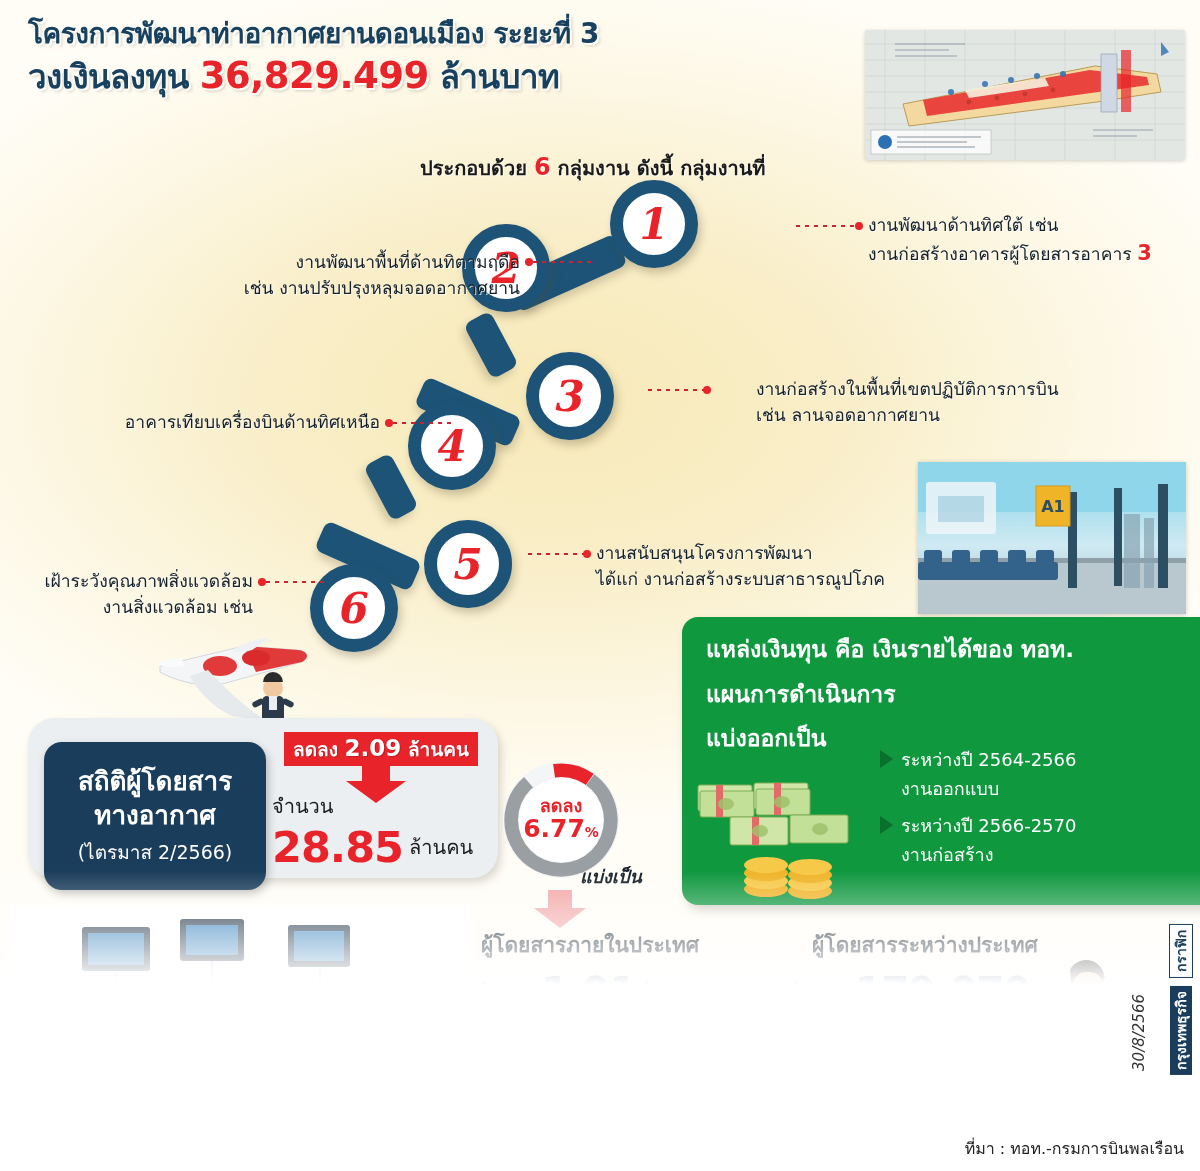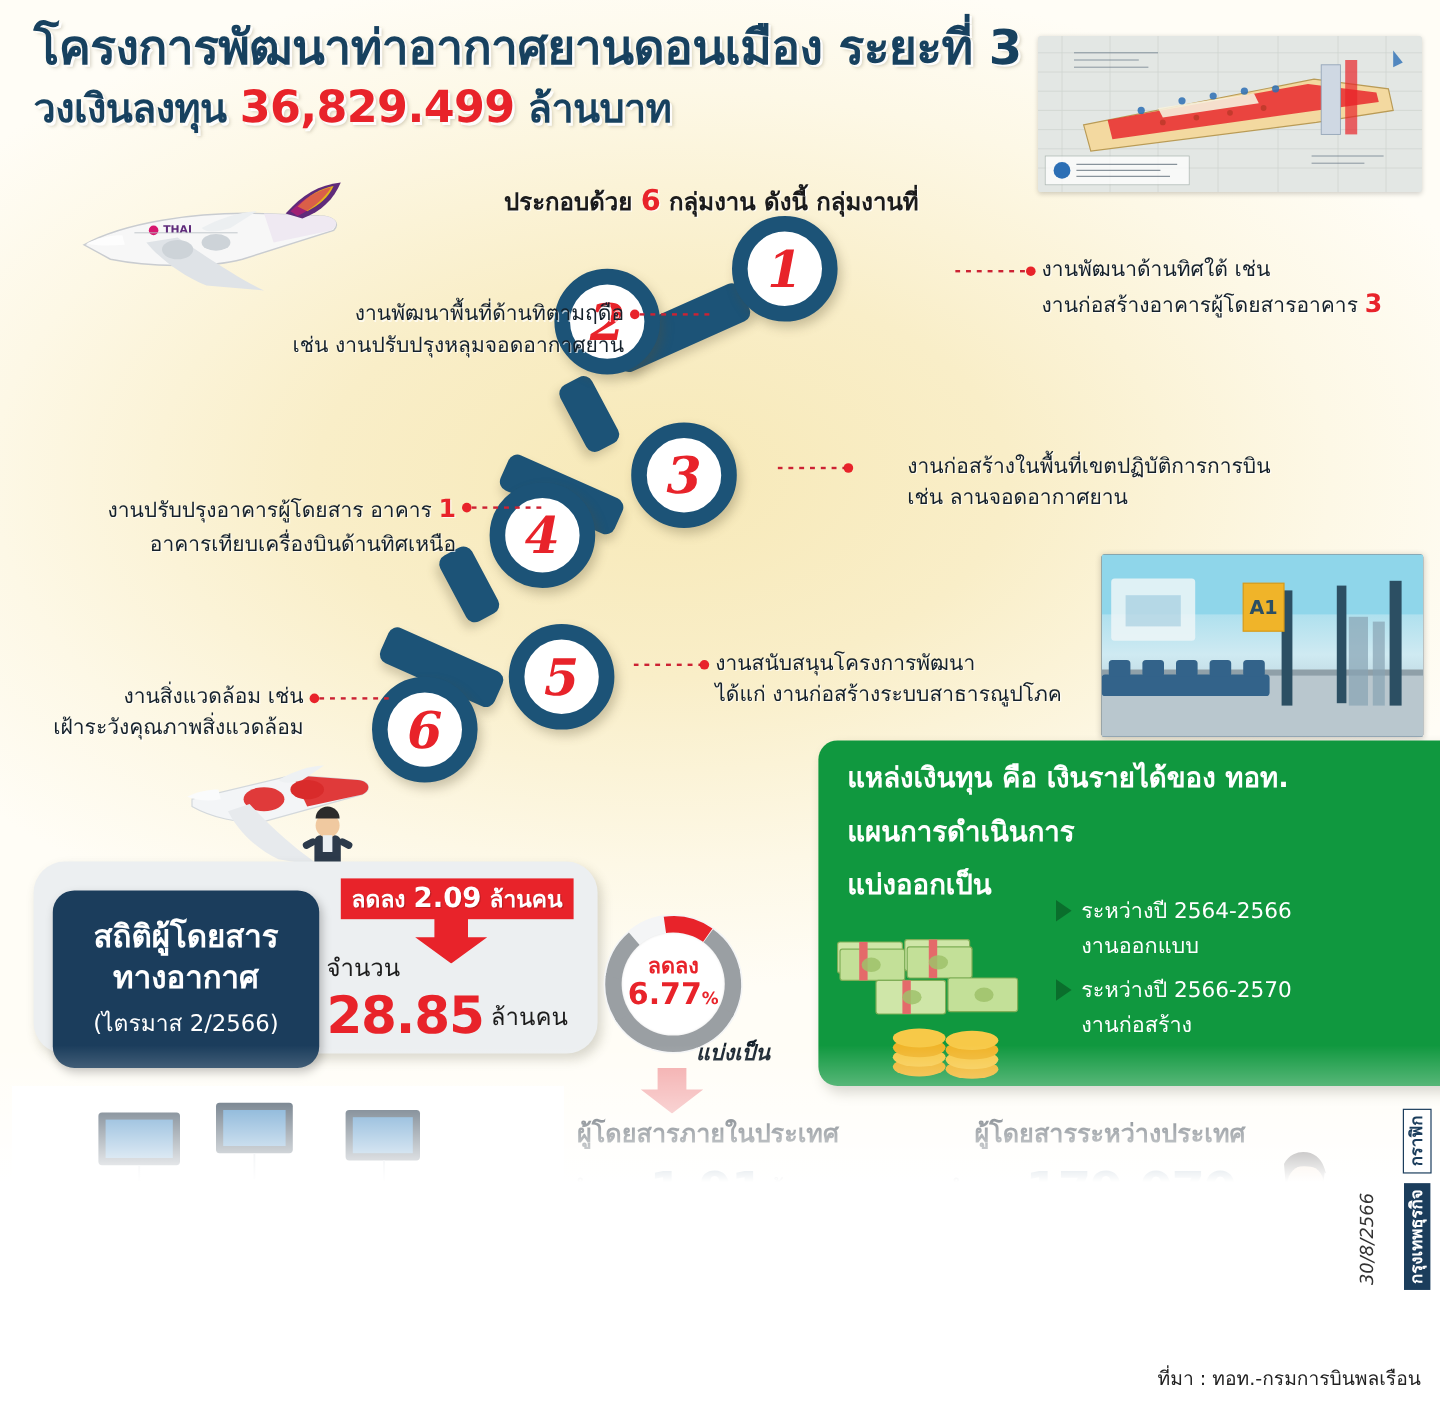--- a/index.html
+++ b/index.html
@@ -20,21 +20,21 @@
     background:linear-gradient(to bottom, rgba(255,255,255,0) 0%, #ffffff 38%, #ffffff 100%);
   }
 
   
   .title-wrap { position:absolute; left:28px; top:18px; width:830px; }
   .title-l1, .title-l2 {
     font-weight:bold; letter-spacing:-0.5px; line-height:1.12;
     color:#17415f;
     text-shadow: 2px 2px 0 rgba(255,255,255,.95), 3px 3px 3px rgba(120,110,80,.28);
   }
-  .title-l1 { font-size:40px; }
+  .title-l1 { font-size:28px; }
   .title-l2 { font-size:33px; margin-top:6px; }
   .t-red {
     color:#e8232a; font-size:37px; font-weight:bold;
     text-shadow: 2px 2px 0 rgba(255,255,255,.95), 3px 3px 3px rgba(120,110,80,.3);
   }
   .t-phase { color:#17415f; }
 
   .subhead {
     position:absolute; left:420px; top:152px;
     font-size:20px; color:#1b1b1b; font-weight:600;
@@ -262,41 +262,20 @@
         <rect x="8" y="20" width="70" height="52" rx="3"></rect>
         <rect x="20" y="34" width="46" height="26" fill="#bcd9e6"></rect>
       </g>
       <g fill="#88a4b4" opacity=".7">
         <rect x="206" y="52" width="16" height="74"></rect>
         <rect x="226" y="56" width="10" height="70"></rect>
       </g>
     </svg>
   </div>
 
-  <div class="art" style="left:52px; top:142px; width:260px; height:110px;">
-    <svg width="260" height="110" viewBox="0 0 260 110">
-      <path d="M18 62 C 50 44, 110 34, 168 36 L214 38 C226 38, 232 44, 226 50 L150 74 C120 82, 70 80, 40 74 Z" fill="#f7f7f7" stroke="#c9ccd0" stroke-width="1.2"></path>
-      <path d="M168 36 L216 38 C228 38, 232 45, 224 50 L176 60 Z" fill="#efe9f2"></path>
-      <path d="M186 36 C200 20, 214 12, 232 10 C226 24, 216 34, 200 40 Z" fill="#5f2b7b"></path>
-      <path d="M196 30 C206 20, 216 15, 226 13 C222 22, 214 29, 204 34 Z" fill="#f1c40f" opacity=".9"></path>
-      <path d="M190 34 C200 24, 212 17, 224 14 C218 24, 208 32, 196 38 Z" fill="#d6186f" opacity=".55"></path>
-      <path d="M96 56 C 120 72, 150 92, 168 100 L120 96 C 96 86, 78 70, 70 60 Z" fill="#dfe3e7"></path>
-      <path d="M116 48 C130 40, 150 34, 162 34 L140 48 C128 52, 120 52, 116 48 Z" fill="#eceff1"></path>
-      <ellipse cx="96" cy="66" rx="13" ry="8" fill="#cdd3d8"></ellipse>
-      <ellipse cx="128" cy="60" rx="12" ry="7" fill="#cdd3d8"></ellipse>
-      <path d="M20 61 C 30 56, 40 54, 50 54 L52 62 C 40 63, 28 63, 20 61 Z" fill="#fdfdfd"></path>
-      <g fill="#5f2b7b" font-size="9" font-weight="bold" font-family="DejaVu Sans">
-        <text x="84" y="52">THAI</text>
-      </g>
-      <circle cx="76" cy="50" r="4" fill="#d6186f"></circle>
-      <g stroke="#b9bfc4" stroke-width=".7">
-        <path d="M60 52h86"></path>
-      </g>
-    </svg>
-  </div>
 
   <div class="chain">
     <div class="link" style="left:208px;top:76px;width:118px;height:34px;transform:rotate(-24deg);"></div>
     <div class="link" style="left:160px;top:150px;width:62px;height:30px;transform:rotate(62deg);"></div>
     <div class="link" style="left:116px;top:216px;width:104px;height:32px;transform:rotate(24deg);"></div>
     <div class="link" style="left:60px;top:292px;width:62px;height:30px;transform:rotate(62deg);"></div>
     <div class="link" style="left:16px;top:360px;width:104px;height:32px;transform:rotate(24deg);"></div>
 
     <div class="node" style="left:310px;top:0px;">
       <span>1</span>
@@ -335,36 +314,35 @@
   <div class="dot" style="left:703px;top:386px;"></div>
   <div class="dots" style="left:648px;top:389px;width:56px;"></div>
   <div class="callout" style="left:756px;top:376px;width:390px;">
     <div>งานก่อสร้างในพื้นที่เขตปฏิบัติการการบิน</div>
     <div>เช่น ลานจอดอากาศยาน</div>
   </div>
 
   <div class="dot" style="left:385px;top:419px;"></div>
   <div class="dots" style="left:393px;top:422px;width:60px;"></div>
   <div class="callout r" style="left:30px;top:409px;width:350px;">
-    <div><span>งานปรับปรุงอาคารผู้โดยสาร อาคาร </span><span class="num">1</span></div>
     <div>อาคารเทียบเครื่องบินด้านทิศเหนือ</div>
   </div>
 
   <div class="dot" style="left:583px;top:550px;"></div>
   <div class="dots" style="left:528px;top:553px;width:56px;"></div>
   <div class="callout" style="left:596px;top:540px;width:340px;">
     <div>งานสนับสนุนโครงการพัฒนา</div>
     <div>ได้แก่ งานก่อสร้างระบบสาธารณูปโภค</div>
   </div>
 
   <div class="dot" style="left:258px;top:578px;"></div>
   <div class="dots" style="left:266px;top:581px;width:58px;"></div>
   <div class="callout r" style="left:0px;top:568px;width:253px;">
+    <div>เฝ้าระวังคุณภาพสิ่งแวดล้อม</div>
     <div>งานสิ่งแวดล้อม เช่น</div>
-    <div>เฝ้าระวังคุณภาพสิ่งแวดล้อม</div>
   </div>
 
   <div class="art" style="left:148px; top:630px; width:210px; height:130px;">
     <svg width="210" height="130" viewBox="0 0 210 130">
       <path d="M12 36 L96 16 L150 20 C160 21, 162 28, 154 32 L74 54 C52 58, 26 50, 12 42 Z" fill="#f3f5f7" stroke="#d3d8dc"></path>
       <path d="M96 16 L150 20 C160 21, 162 28, 154 32 L108 42 Z" fill="#e03a3a"></path>
       <ellipse cx="72" cy="36" rx="17" ry="10" fill="#e03a3a"></ellipse>
       <ellipse cx="108" cy="28" rx="14" ry="8" fill="#d92b2b"></ellipse>
       <path d="M60 40 C80 62, 104 82, 120 92 L84 86 C62 76, 48 58, 42 46 Z" fill="#e7eaed"></path>
       <path d="M84 20 C98 12, 112 8, 122 8 L104 20 C94 23, 88 23, 84 20 Z" fill="#eef1f3"></path>

